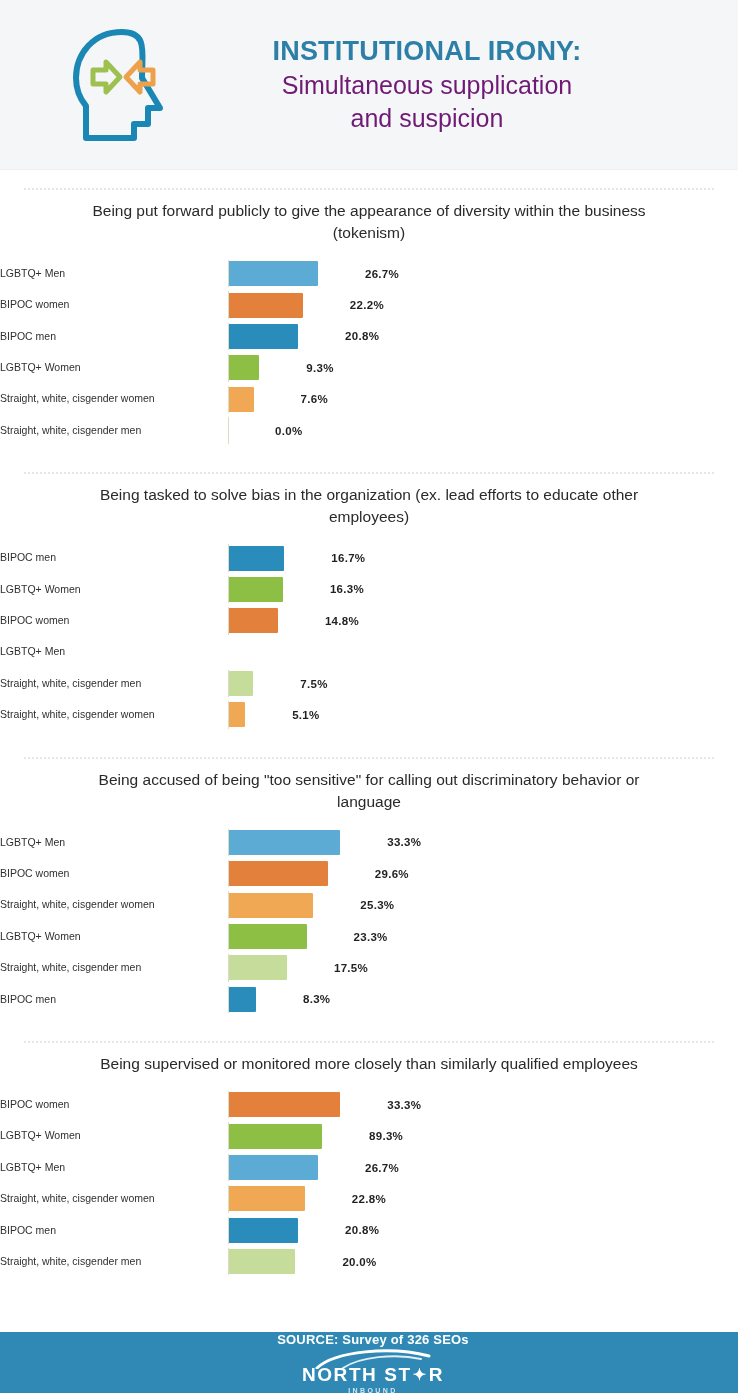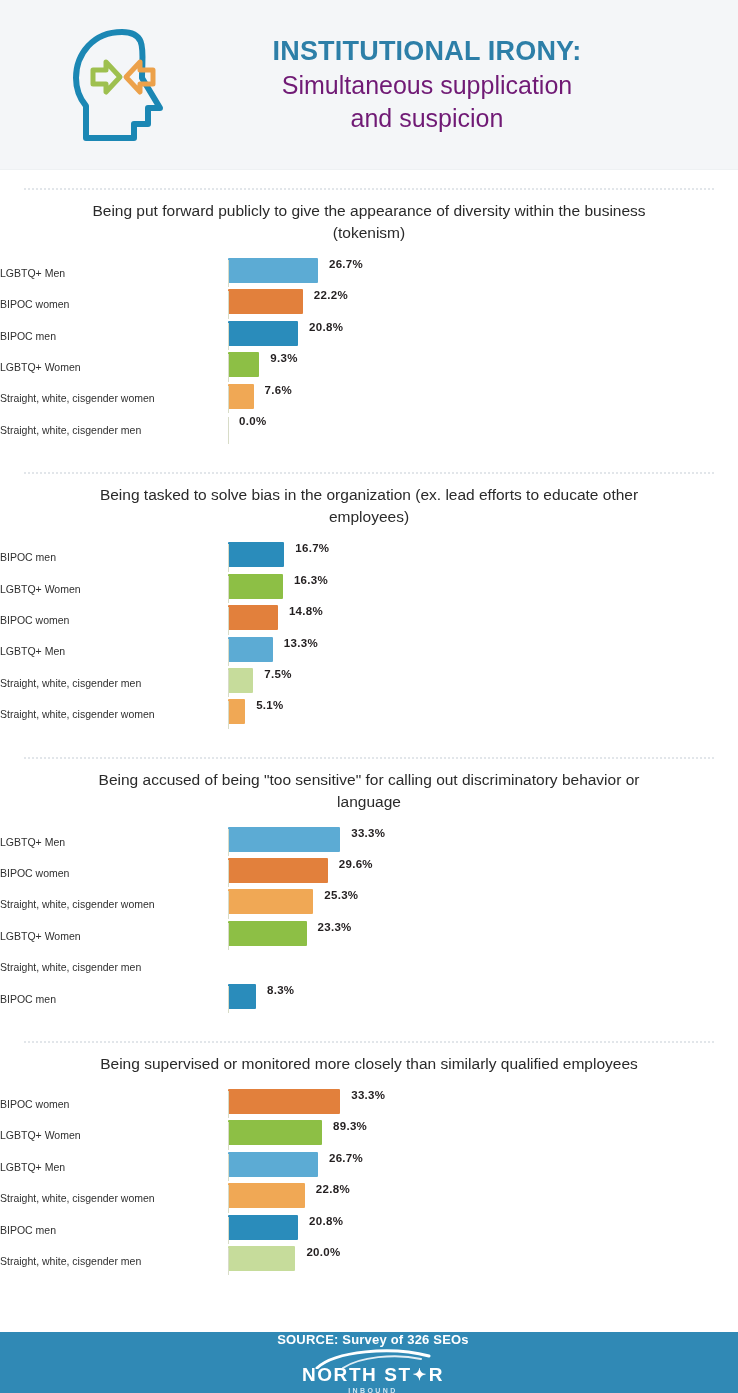--- a/index.html
+++ b/index.html
@@ -42,21 +42,21 @@
     padding:10px 70px 0 70px;
     font-weight:400;
   }
   .chart { margin-top:14px; }
   .row { display:flex; align-items:center; height:31.4px; }
   .row-label {
     width:228px; flex:0 0 228px; text-align:left;
     font-size:10.5px; color:#2f2f2f; padding-right:9px;
     line-height:1.1; white-space:nowrap;
   }
-  .bar-wrap { position:relative; display:flex; align-items:flex-start; flex:1; height:100%; }
+  .bar-wrap { position:relative; display:flex; align-items:center; flex:1; height:100%;gap:36px; }
   .axis {
     position:absolute; left:0; top:2px; bottom:2px;
     width:1px; background:#d8dcc8;
   }
   .bar { height:25px; border-radius:1px; }
   .bar-value {
     font-size:11.5px; font-weight:bold; color:#231f20;
     margin-left:11px; white-space:nowrap; letter-spacing:.3px;
   }
 
@@ -183,25 +183,20 @@
           <div class="row">
             <div class="row-label">BIPOC women</div>
             <div class="bar-wrap">
               <div class="axis"></div>
               <div class="bar" style="width: 49.876px; background: rgb(226, 128, 60);"></div>
               <div class="bar-value">14.8%</div>
             </div>
           </div>
           <div class="row">
             <div class="row-label">LGBTQ+ Men</div>
-            <div class="bar-wrap">
-              <div class="axis"></div>
-              <div class="bar" style="width: 44.821px; background: rgb(92, 171, 212);"></div>
-              <div class="bar-value">13.3%</div>
-            </div>
           </div>
           <div class="row">
             <div class="row-label">Straight, white, cisgender men</div>
             <div class="bar-wrap">
               <div class="axis"></div>
               <div class="bar" style="width: 25.275px; background: rgb(198, 220, 155);"></div>
               <div class="bar-value">7.5%</div>
             </div>
           </div>
           <div class="row">
@@ -245,20 +240,25 @@
           <div class="row">
             <div class="row-label">LGBTQ+ Women</div>
             <div class="bar-wrap">
               <div class="axis"></div>
               <div class="bar" style="width: 78.521px; background: rgb(141, 191, 69);"></div>
               <div class="bar-value">23.3%</div>
             </div>
           </div>
           <div class="row">
             <div class="row-label">Straight, white, cisgender men</div>
+            <div class="bar-wrap">
+              <div class="axis"></div>
+              <div class="bar" style="width: 58.975px; background: rgb(198, 220, 155);"></div>
+              <div class="bar-value">17.5%</div>
+            </div>
           </div>
           <div class="row">
             <div class="row-label">BIPOC men</div>
             <div class="bar-wrap">
               <div class="axis"></div>
               <div class="bar" style="width: 27.971px; background: rgb(42, 140, 187);"></div>
               <div class="bar-value">8.3%</div>
             </div>
           </div>
         </div>

